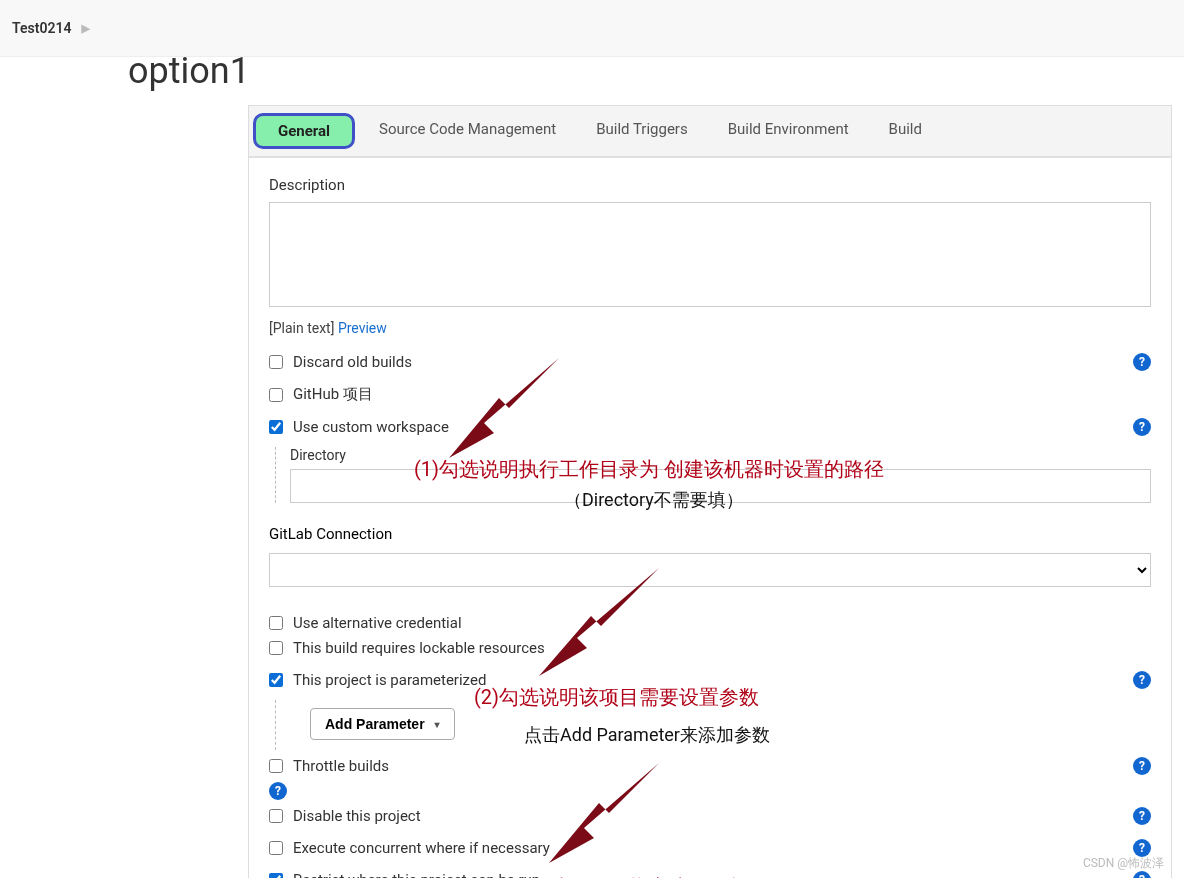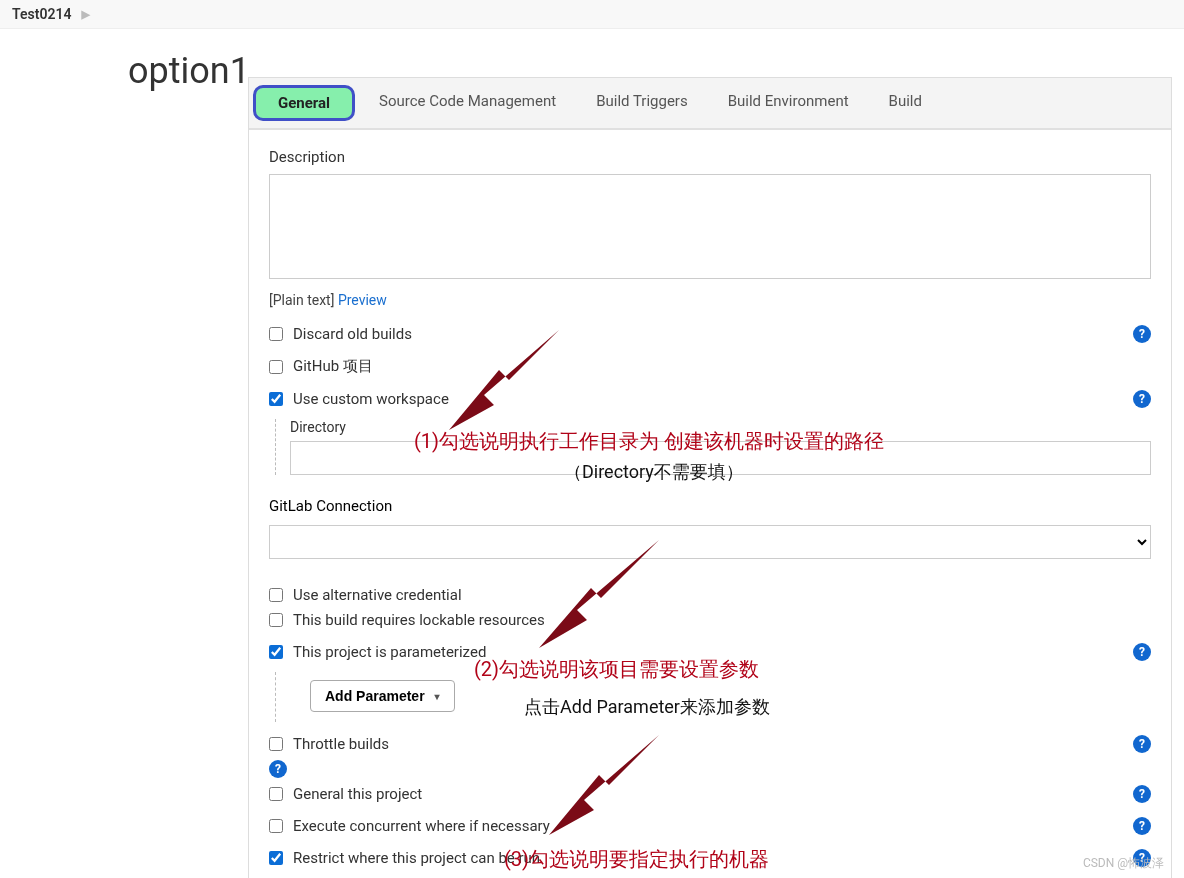--- a/index.html
+++ b/index.html
@@ -1,32 +1,32 @@
 <!DOCTYPE html>
 <html><head>
 <meta charset="utf-8">
 <style>
   * { box-sizing: border-box; margin: 0; padding: 0; }
   body { font-family: -apple-system, BlinkMacSystemFont, "Segoe UI", Roboto, Arial, sans-serif; font-size: 14px; color: #333; background: #fff; width: 1184px; }
-  .topbar { background: #f8f8f8; border-bottom: 1px solid #eee; padding: 6px 12px; font-weight: 600; color: #333; display: flex; align-items: center; gap: 10px; }
+  .topbar { background: #f8f8f8; border-bottom: 1px solid #eee; padding: 20px 12px; font-weight: 600; color: #333; display: flex; align-items: center; gap: 10px; }
   .topbar .arrow { color: #bbb; font-size: 11px; }
   .option1 { position: absolute; top: 50px; left: 128px; font-size: 36px; color: #333; }
   .main-panel { margin-left: 248px; margin-right: 12px; margin-top: 48px; border: 1px solid #ddd; background: #fff; position: relative; }
   .tabbar { background: #f4f4f4; border-bottom: 2px solid #e0e0e0; display: flex; align-items: center; padding: 0; }
   .tab { padding: 14px 20px; color: #555; cursor: pointer; font-size: 15px; border-bottom: 4px solid transparent; }
   .tab.active { font-weight: 700; color: #222; border: 3px solid #4050c7; border-radius: 10px; margin: 6px 4px; padding: 6px 22px; background: #86efac; }
   .content { padding: 18px 20px 20px 20px; position: relative; }
   .section-label { font-size: 15px; color: #333; margin-bottom: 8px; }
   .desc-area { width: 100%; height: 105px; border: 1px solid #ccc; resize: none; font-family: inherit; padding: 4px; }
   .plain-row { margin-top: 10px; color: #444; font-size: 14px; }
   .plain-row a { color: #1a6fcf; text-decoration: none; }
   .checkbox-row { display: flex; align-items: center; gap: 10px; margin: 7px 0; }
   .checkbox-row input[type=checkbox] { width: 14px; height: 14px; accent-color: #0b6dd6; }
   .checkbox-row label { font-size: 15px; color: #333; }
-  .indent-block { border-left: 1px dashed #bbb; margin-left: 6px; padding-left: 14px; margin-top: 4px; margin-bottom: 6px; }
+  .indent-block { border-left: 1px dashed #bbb; margin-left: 6px; padding-left: 14px; margin-top: 4px; margin-bottom: 0; }
   .sub-label { font-size: 14px; color: #333; margin: 4px 0 6px 0; }
   .text-input { width: 100%; height: 34px; border: 1px solid #ccc; padding: 4px 8px; font-size: 14px; }
   .select { width: 100%; height: 34px; border: 1px solid #ccc; background: #fff; padding: 4px 8px; font-size: 14px; }
   .help-icon { width: 18px; height: 18px; background: #1167cf; color: #fff; border-radius: 50%; display: inline-flex; align-items: center; justify-content: center; font-size: 12px; font-weight: 700; cursor: pointer; }
   .row-with-help { display: flex; align-items: center; justify-content: space-between; }
   .row-with-help .left { display: flex; align-items: center; gap: 10px; }
   .add-param-btn { margin-top: 8px; margin-left: 20px; padding: 7px 14px; border: 1px solid #aaa; border-radius: 4px; background: #fff; font-weight: 700; font-size: 14px; cursor: pointer; display: inline-flex; align-items: center; gap: 6px; }
   .caret-down::after { content: "▾"; font-size: 10px; color: #555; margin-left: 4px; }
   .row-space { height: 10px; }
   .annotation { color: #b10318; position: absolute; font-size: 20px; pointer-events: none; }
@@ -150,21 +150,21 @@
 
     
     <div class="row-with-help">
       <span class="help-icon">?</span>
     </div>
 
     
     <div class="row-with-help">
       <div class="left checkbox-row">
         <input type="checkbox" style="">
-        <label>General this project</label>
+        <label>Disable this project</label>
       </div>
       <span class="help-icon">?</span>
     </div>
 
     
     <div class="row-with-help">
       <div class="left checkbox-row">
         <input type="checkbox" style="">
         <label>Execute concurrent where if necessary</label>
       </div>

